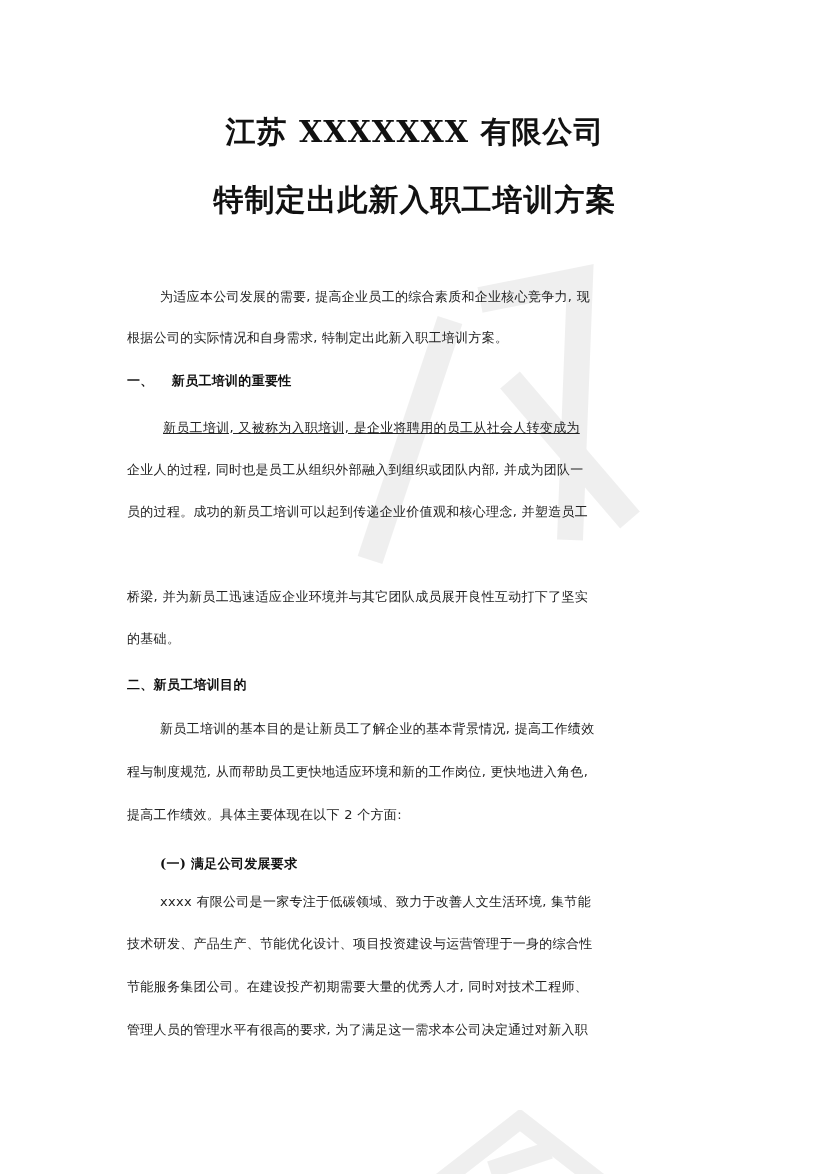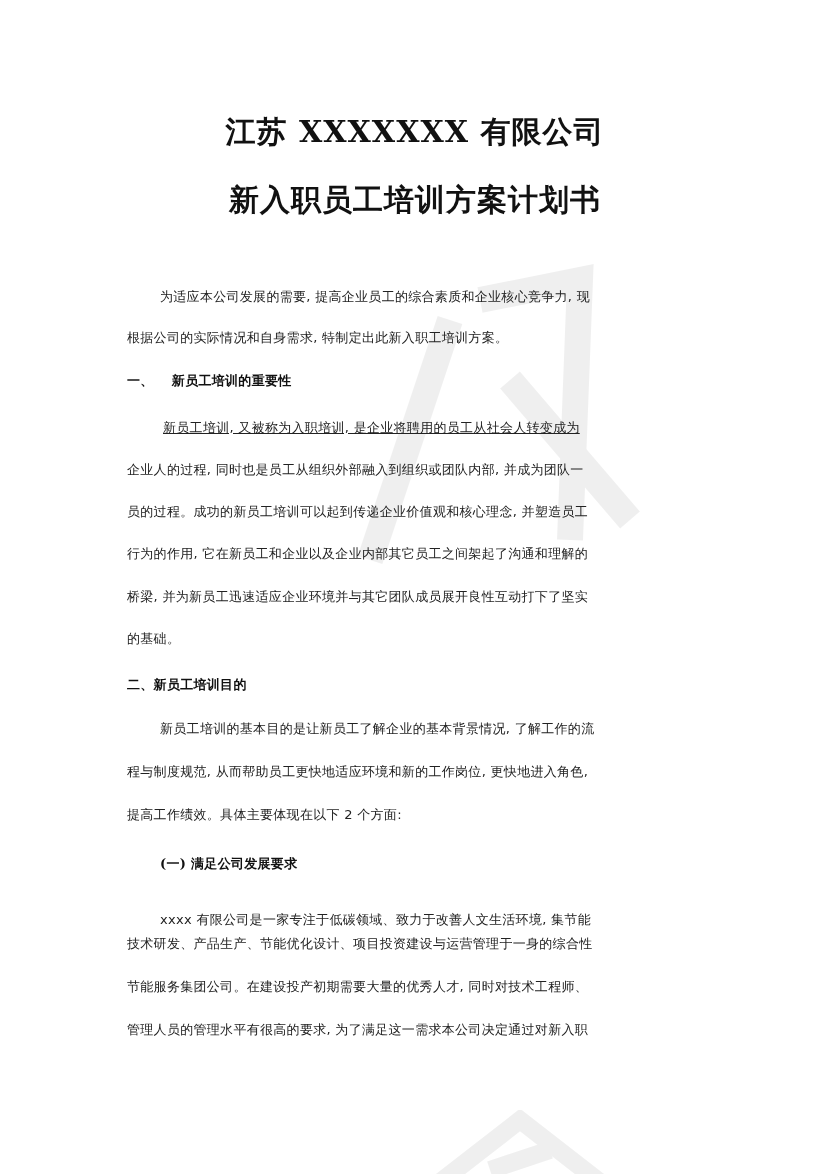--- a/index.html
+++ b/index.html
@@ -41,42 +41,41 @@
 </svg>
 <svg class="watermark" style="left:420px; top:1110px;" width="200" height="80" viewBox="0 0 200 80">
   <g fill="none" stroke="#000" stroke-width="18">
     <path d="M10 80 L100 10 L190 80"></path>
     <path d="M70 60 L130 40"></path>
   </g>
 </svg>
 
 <div class="page">
   <div class="title" style="top:112px;">江苏 XXXXXXX 有限公司</div>
-  <div class="title" style="top:180px;">新入职员工培训方案计划书</div>
+  <div class="title" style="top:180px;">特制定出此新入职工培训方案</div>
 
   <div class="line indent" style="top:288px;">为适应本公司发展的需要, 提高企业员工的综合素质和企业核心竞争力, 现</div>
   <div class="line" style="top:329px;">根据公司的实际情况和自身需求, 特制定出此新入职工培训方案。</div>
 
   <div class="line heading" style="top:372px;">
     <span style="display:inline-block; width:40px;">一、</span>
     <span>新员工培训的重要性</span>
   </div>
 
   <div class="line indent-h" style="top:419px;text-decoration:underline;">新员工培训, 又被称为入职培训, 是企业将聘用的员工从社会人转变成为</div>
   <div class="line" style="top:461px;">企业人的过程, 同时也是员工从组织外部融入到组织或团队内部, 并成为团队一</div>
   <div class="line" style="top:503px;">员的过程。成功的新员工培训可以起到传递企业价值观和核心理念, 并塑造员工</div>
-  <div class="line" style="top:545px;">行为的作用, 它在新员工和企业以及企业内部其它员工之间架起了沟通和理解的</div>
   <div class="line" style="top:588px;">桥梁, 并为新员工迅速适应企业环境并与其它团队成员展开良性互动打下了坚实</div>
   <div class="line" style="top:630px;">的基础。</div>
 
   <div class="line heading" style="top:676px;">二、新员工培训目的</div>
 
-  <div class="line indent" style="top:720px;">新员工培训的基本目的是让新员工了解企业的基本背景情况, 了解工作的流</div>
+  <div class="line indent" style="top:720px;">新员工培训的基本目的是让新员工了解企业的基本背景情况, 提高工作绩效</div>
   <div class="line" style="top:763px;">程与制度规范, 从而帮助员工更快地适应环境和新的工作岗位, 更快地进入角色,</div>
   <div class="line" style="top:806px;">提高工作绩效。具体主要体现在以下 2 个方面:</div>
 
   <div class="line heading indent" style="top:849px;margin-top:6px;">(一) 满足公司发展要求</div>
 
-  <div class="line indent" style="top:893px;margin-top:18px;">xxxx 有限公司是一家专注于低碳领域、致力于改善人文生活环境, 集节能</div>
+  <div class="line indent" style="top:893px;">xxxx 有限公司是一家专注于低碳领域、致力于改善人文生活环境, 集节能</div>
   <div class="line" style="top:935px;">技术研发、产品生产、节能优化设计、项目投资建设与运营管理于一身的综合性</div>
   <div class="line" style="top:978px;">节能服务集团公司。在建设投产初期需要大量的优秀人才, 同时对技术工程师、</div>
   <div class="line" style="top:1021px;">管理人员的管理水平有很高的要求, 为了满足这一需求本公司决定通过对新入职</div>
 </div>
 
 </body></html>

